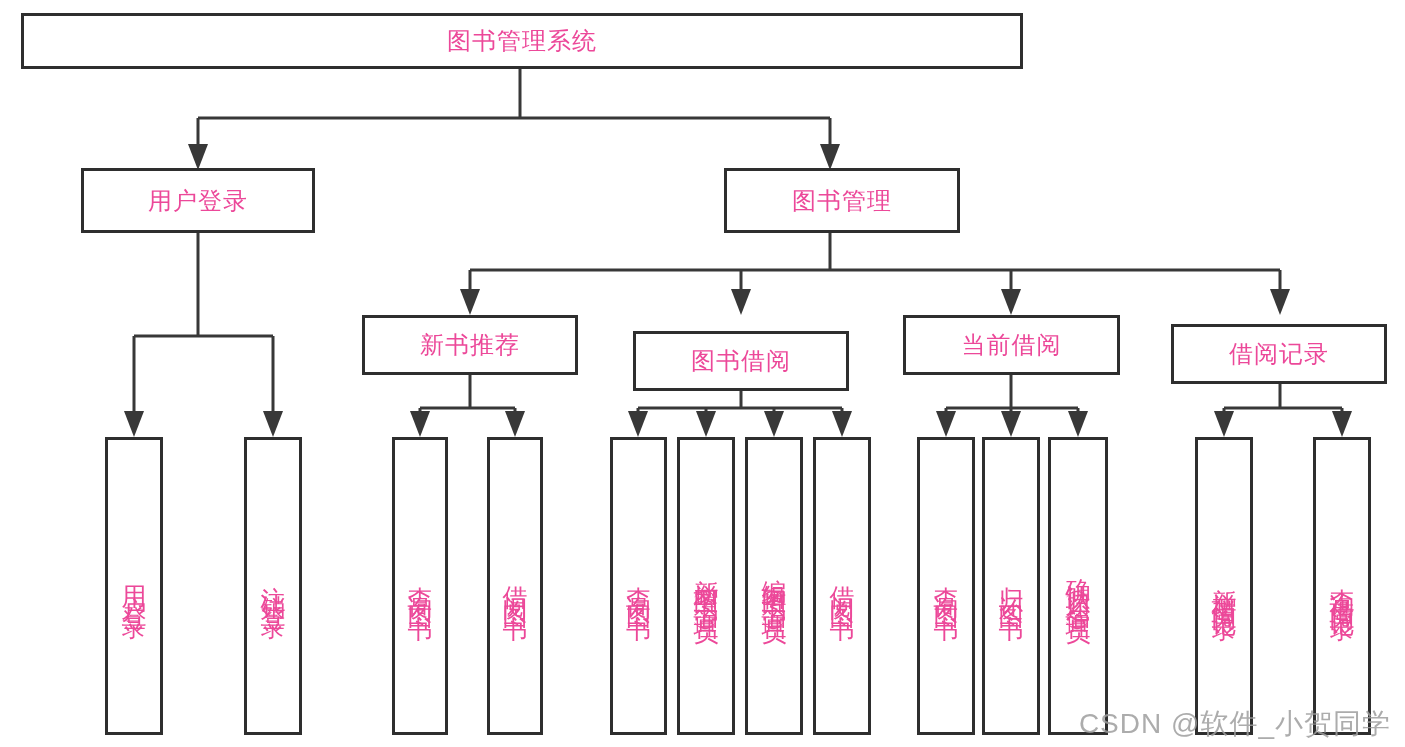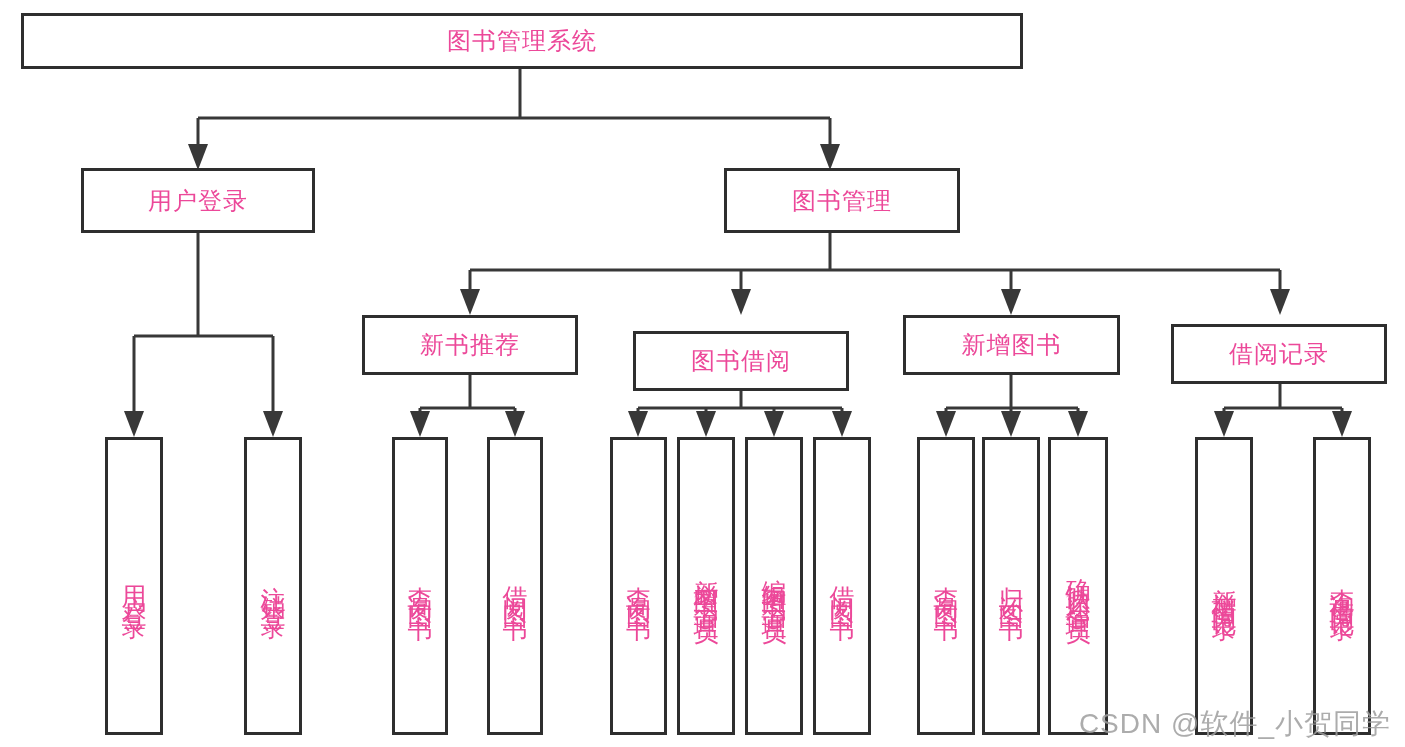--- a/index.html
+++ b/index.html
@@ -122,21 +122,21 @@
     <span class="hlabel">图书管理</span>
   </div>
 
   <div class="box" id="n-new-book">
     <span class="hlabel">新书推荐</span>
   </div>
   <div class="box" id="n-borrow">
     <span class="hlabel">图书借阅</span>
   </div>
   <div class="box" id="n-current">
-    <span class="hlabel">新增图书</span>
+    <span class="hlabel">当前借阅</span>
   </div>
   <div class="box" id="n-records">
     <span class="hlabel">借阅记录</span>
   </div>
 
   <div class="box leaf" id="l-login">
     <span class="vtext" style="letter-spacing: 10px;">用户登录</span>
   </div>
   <div class="box leaf" id="l-logout">
     <span class="vtext" style="letter-spacing: 10px;">注销登录</span>

